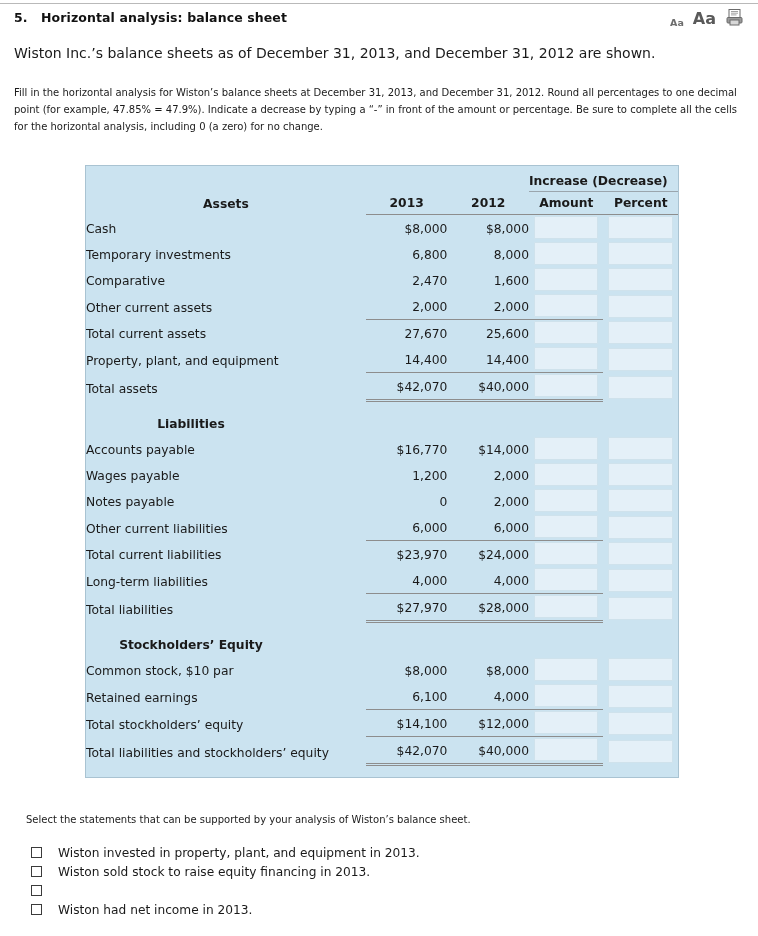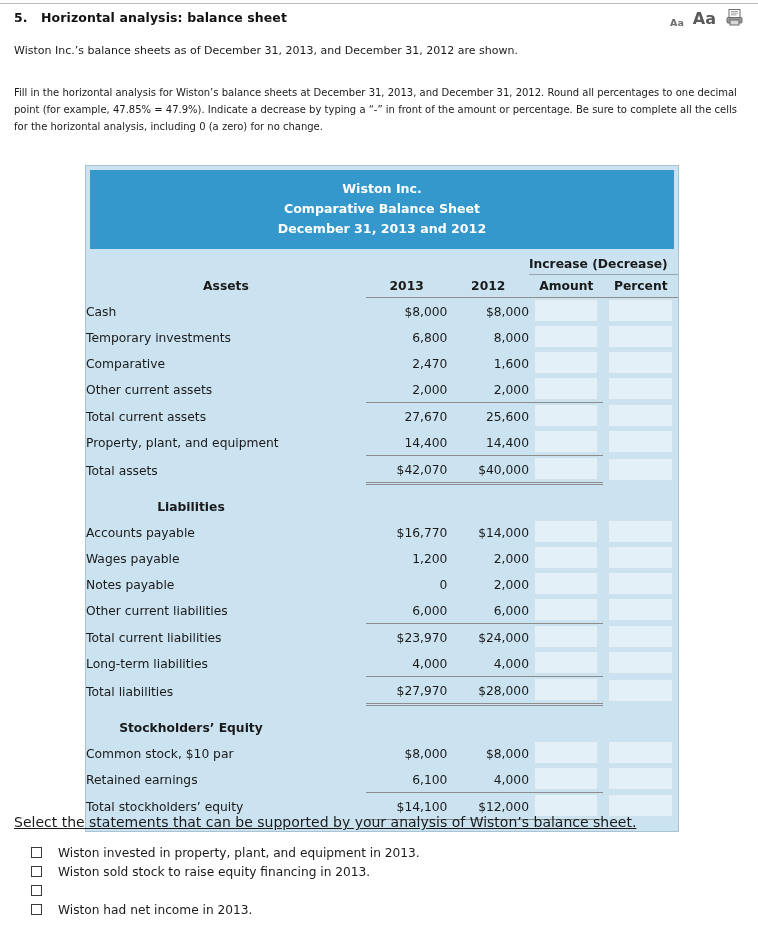--- a/index.html
+++ b/index.html
@@ -66,21 +66,21 @@
     height: 19px;
     display: inline-block;
   }
 
   
   .intro-1 {
     position: absolute;
     top: 43px;
     left: 14px;
     width: 720px;
-    font-size: 11px;
+    font-size: 14px;
     line-height: 1.5;
     color: #1a1a1a;
   }
   .intro-2 {
     position: absolute;
     top: 84px;
     left: 14px;
     width: 736px;
     font-size: 10px;
     line-height: 1.72;
@@ -173,24 +173,23 @@
     margin: 1px 5px 2px 5px;
     background: #e4f0f8;
     border: 1px solid #cfe2ec;
     border-radius: 1px;
   }
 
   
   .select-prompt {
     position: absolute;
     top: 814px;
-    left: 14px;
-    font-size: 14px;
+    left: 26px;
+    font-size: 10px;
     color: #1a1a1a;
-    text-decoration: underline;
   }
   .stmt-list {
     position: absolute;
     top: 843px;
     left: 31px;
   }
   .stmt-row {
     display: flex;
     align-items: center;
     height: 19px;
@@ -234,25 +233,20 @@
         <rect x="5" y="12" width="9" height="5" fill="#d8d8d8" stroke="#6b6b6b" stroke-width="1"></rect>
       </svg>
     </span>
   </div>
 </div>
 
 <div class="intro-1">Wiston Inc.’s balance sheets as of December 31, 2013, and December 31, 2012 are shown.</div>
 <div class="intro-2">Fill in the horizontal analysis for Wiston’s balance sheets at December 31, 2013, and December 31, 2012. Round all percentages to one decimal point (for example, 47.85% = 47.9%). Indicate a decrease by typing a “-” in front of the amount or percentage. Be sure to complete all the cells for the horizontal analysis, including 0 (a zero) for no change.</div>
 
 <div class="bs-panel">
-  <div class="bs-banner">
-    <div>Wiston Inc.</div>
-    <div>Comparative Balance Sheet</div>
-    <div>December 31, 2013 and 2012</div>
-  </div>
 
   <table class="bs">
     <colgroup>
       <col class="c-label">
         <col class="c-y1">
         <col class="c-y2">
         <col class="c-amt">
         <col class="c-pct">
     </colgroup>
     <tbody>
@@ -466,20 +460,31 @@
           </td>
           <td>
             <span class="cellbox"></span>
           </td>
         </tr>
         <tr>
           <td class="lbl">Total stockholders’ equity</td>
           <td class="num ul">$14,100</td>
           <td class="num ul">$12,000</td>
           <td class="ul">
+            <span class="cellbox"></span>
+          </td>
+          <td>
+            <span class="cellbox"></span>
+          </td>
+        </tr>
+        <tr>
+          <td class="lbl">Total liabilities and stockholders’ equity</td>
+          <td class="num dbl">$42,070</td>
+          <td class="num dbl">$40,000</td>
+          <td class="dbl">
             <span class="cellbox"></span>
           </td>
           <td>
             <span class="cellbox"></span>
           </td>
         </tr>
         <tr class="spacer-row">
           <td colspan="5"></td>
         </tr>
       </tbody>

